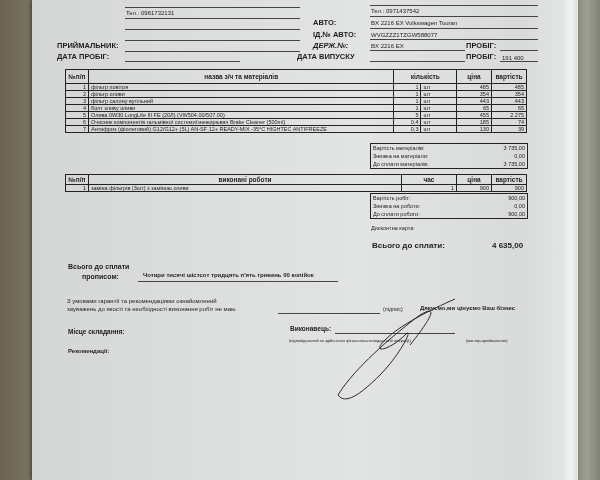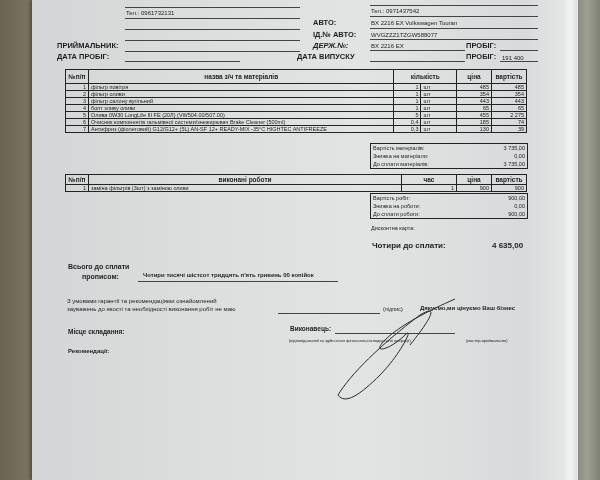--- a/index.html
+++ b/index.html
@@ -184,21 +184,21 @@
       <span>Знижка на роботи:</span>
       <span>0,00</span>
     </div>
   <div class="row">
       <span>До сплати роботи:</span>
       <span>900,00</span>
     </div>
 </div>
 
 <div class="abs" style="left:371px;top:225px;font-size:5.5px;">Дисконтна карта:</div>
-<div class="abs" style="left:372px;top:241px;font-size:8px;font-weight:bold;">Чотири до сплати:</div>
+<div class="abs" style="left:372px;top:241px;font-size:8px;font-weight:bold;">Всього до сплати:</div>
 <div class="abs" style="left:492px;top:241px;font-size:8px;font-weight:bold;">4 635,00</div>
 
 <div class="abs" style="left:68px;top:263px;font-size:7px;font-weight:bold;">Всього до сплати</div>
 <div class="abs" style="left:82px;top:273px;font-size:7px;font-weight:bold;">прописом:</div>
 <div class="abs" style="left:143px;top:272px;font-size:6px;font-weight:bold;">Чотири тисячі шістсот тридцять п'ять гривень 00 копійок</div>
 <div class="line" style="left:138px;top:281px;width:200px;"></div>
 
 <div class="abs" style="left:67px;top:298px;font-size:6px;">З умовами гарантії та рекомендаціями ознайомлений</div>
 <div class="abs" style="left:67px;top:306px;font-size:6px;">зауважень до якості та необхідності виконання робіт не маю</div>
 <div class="line" style="left:278px;top:313px;width:102px;"></div>

